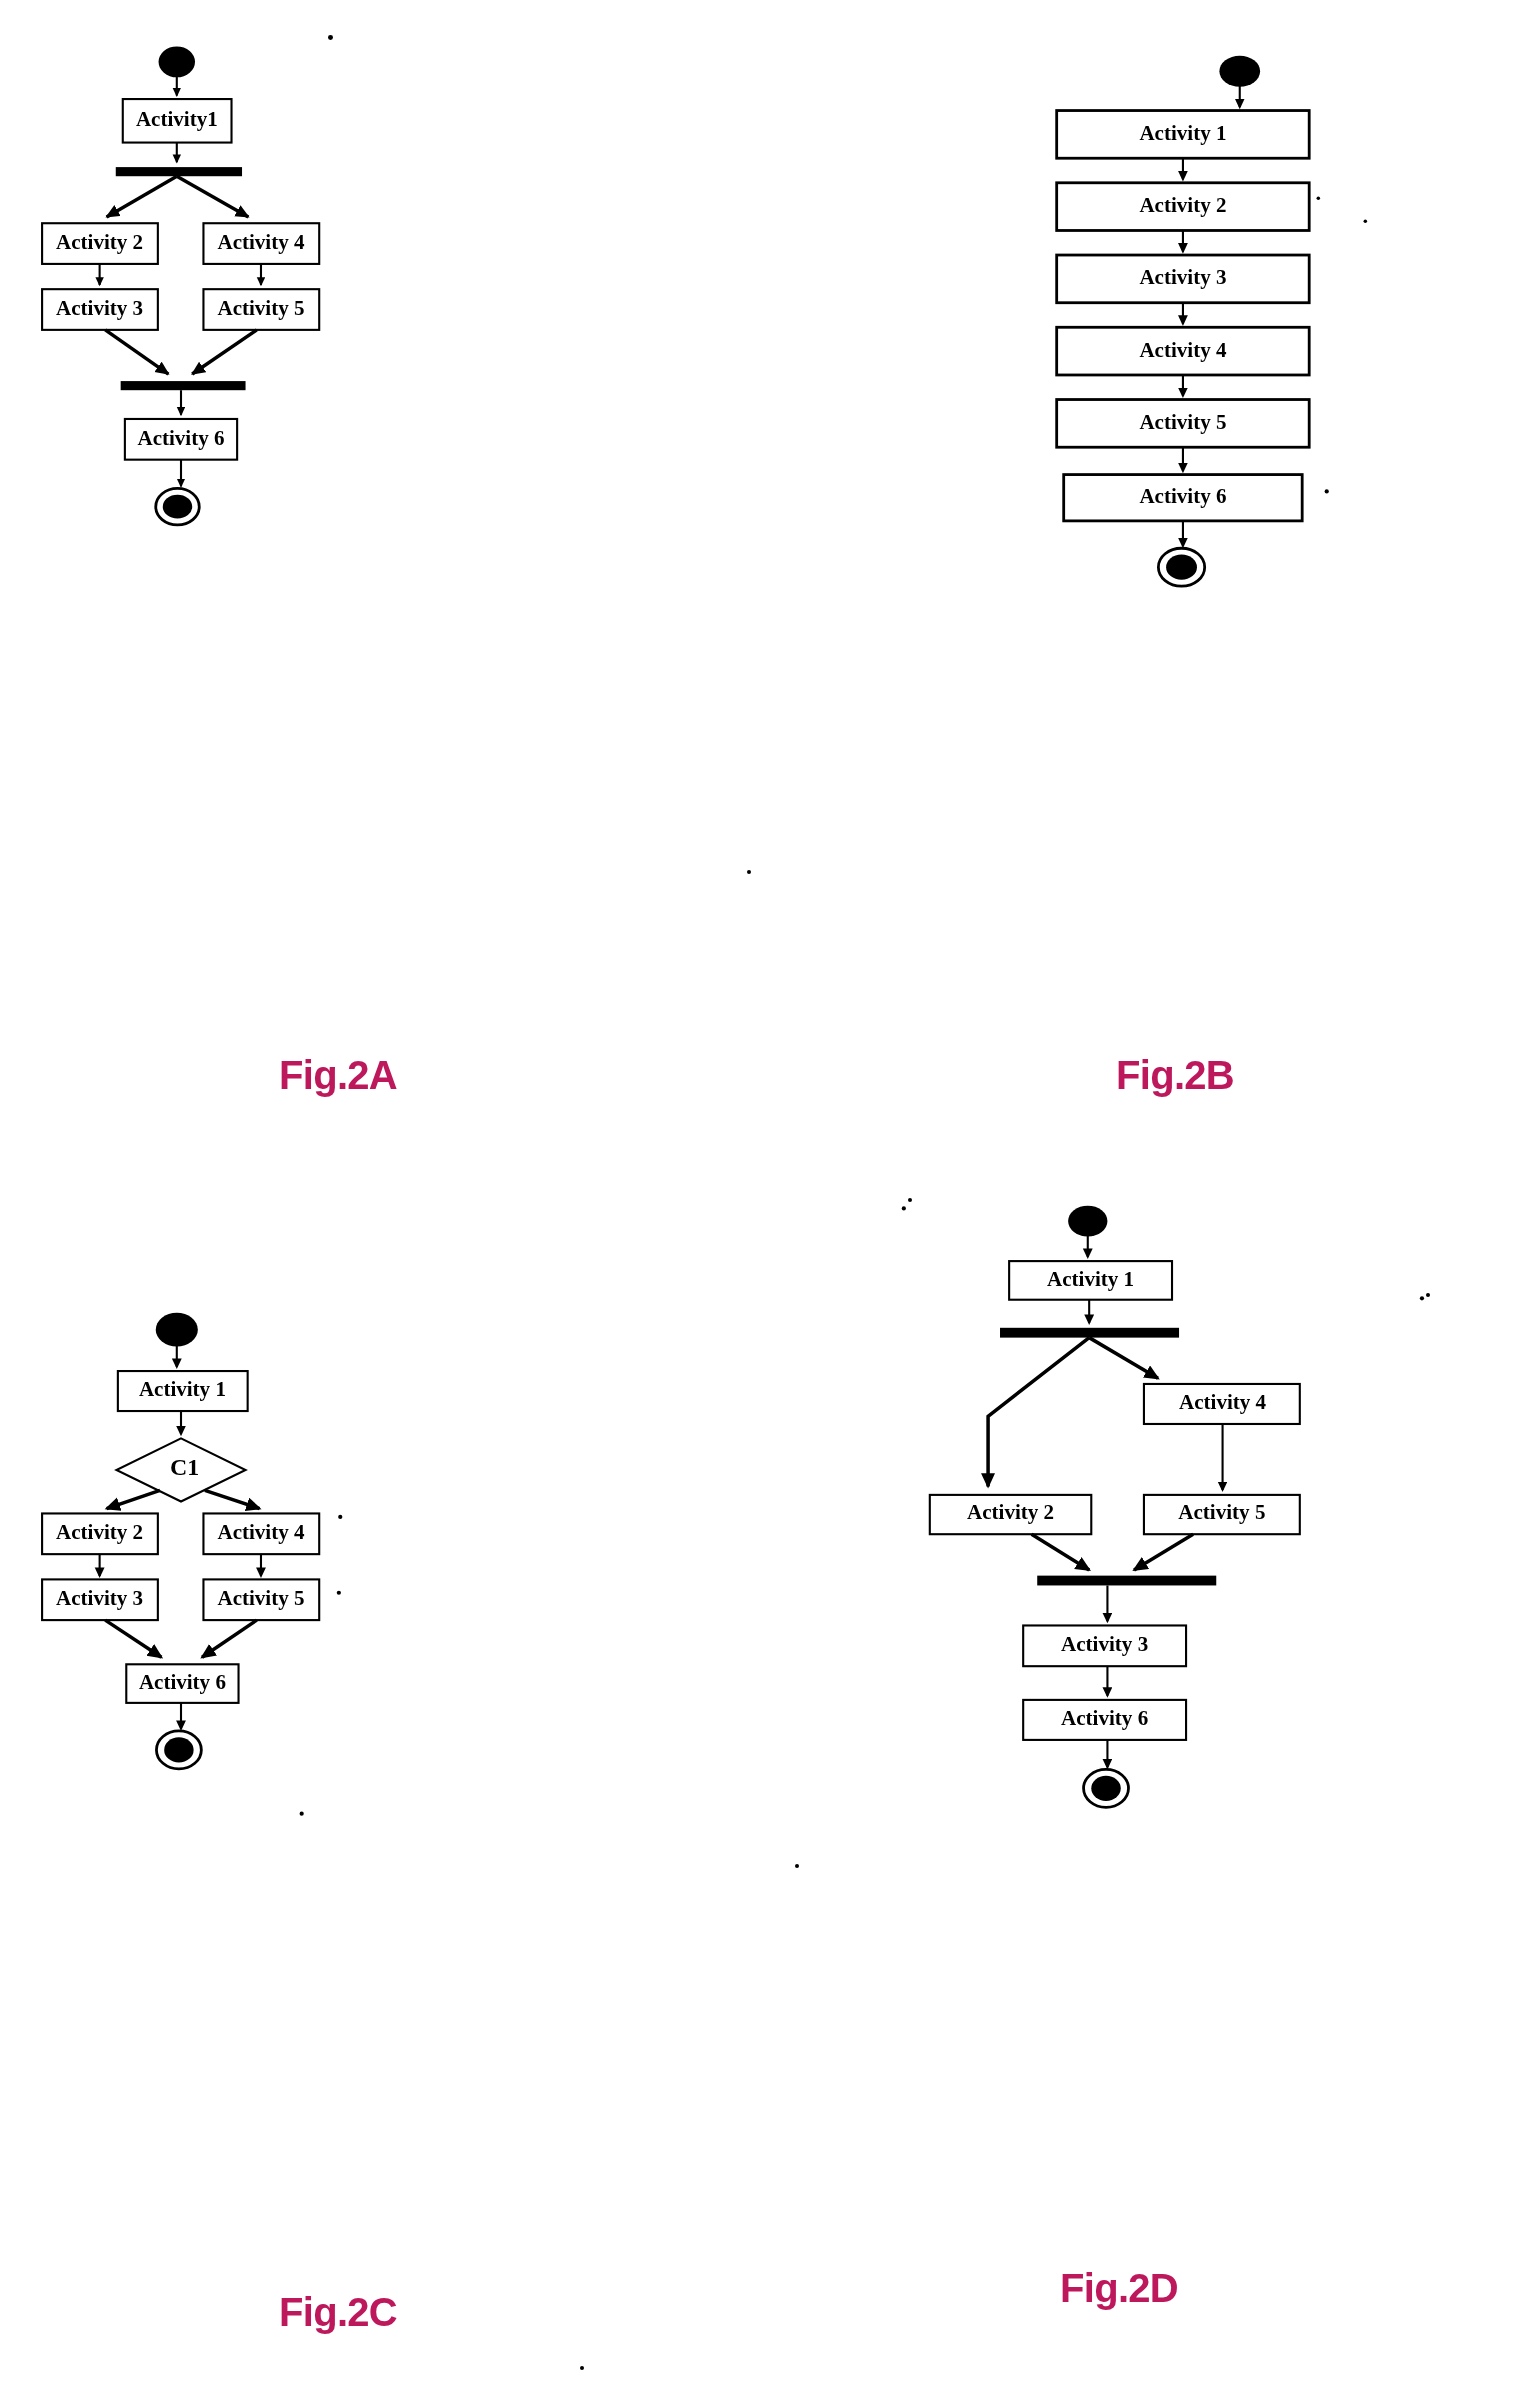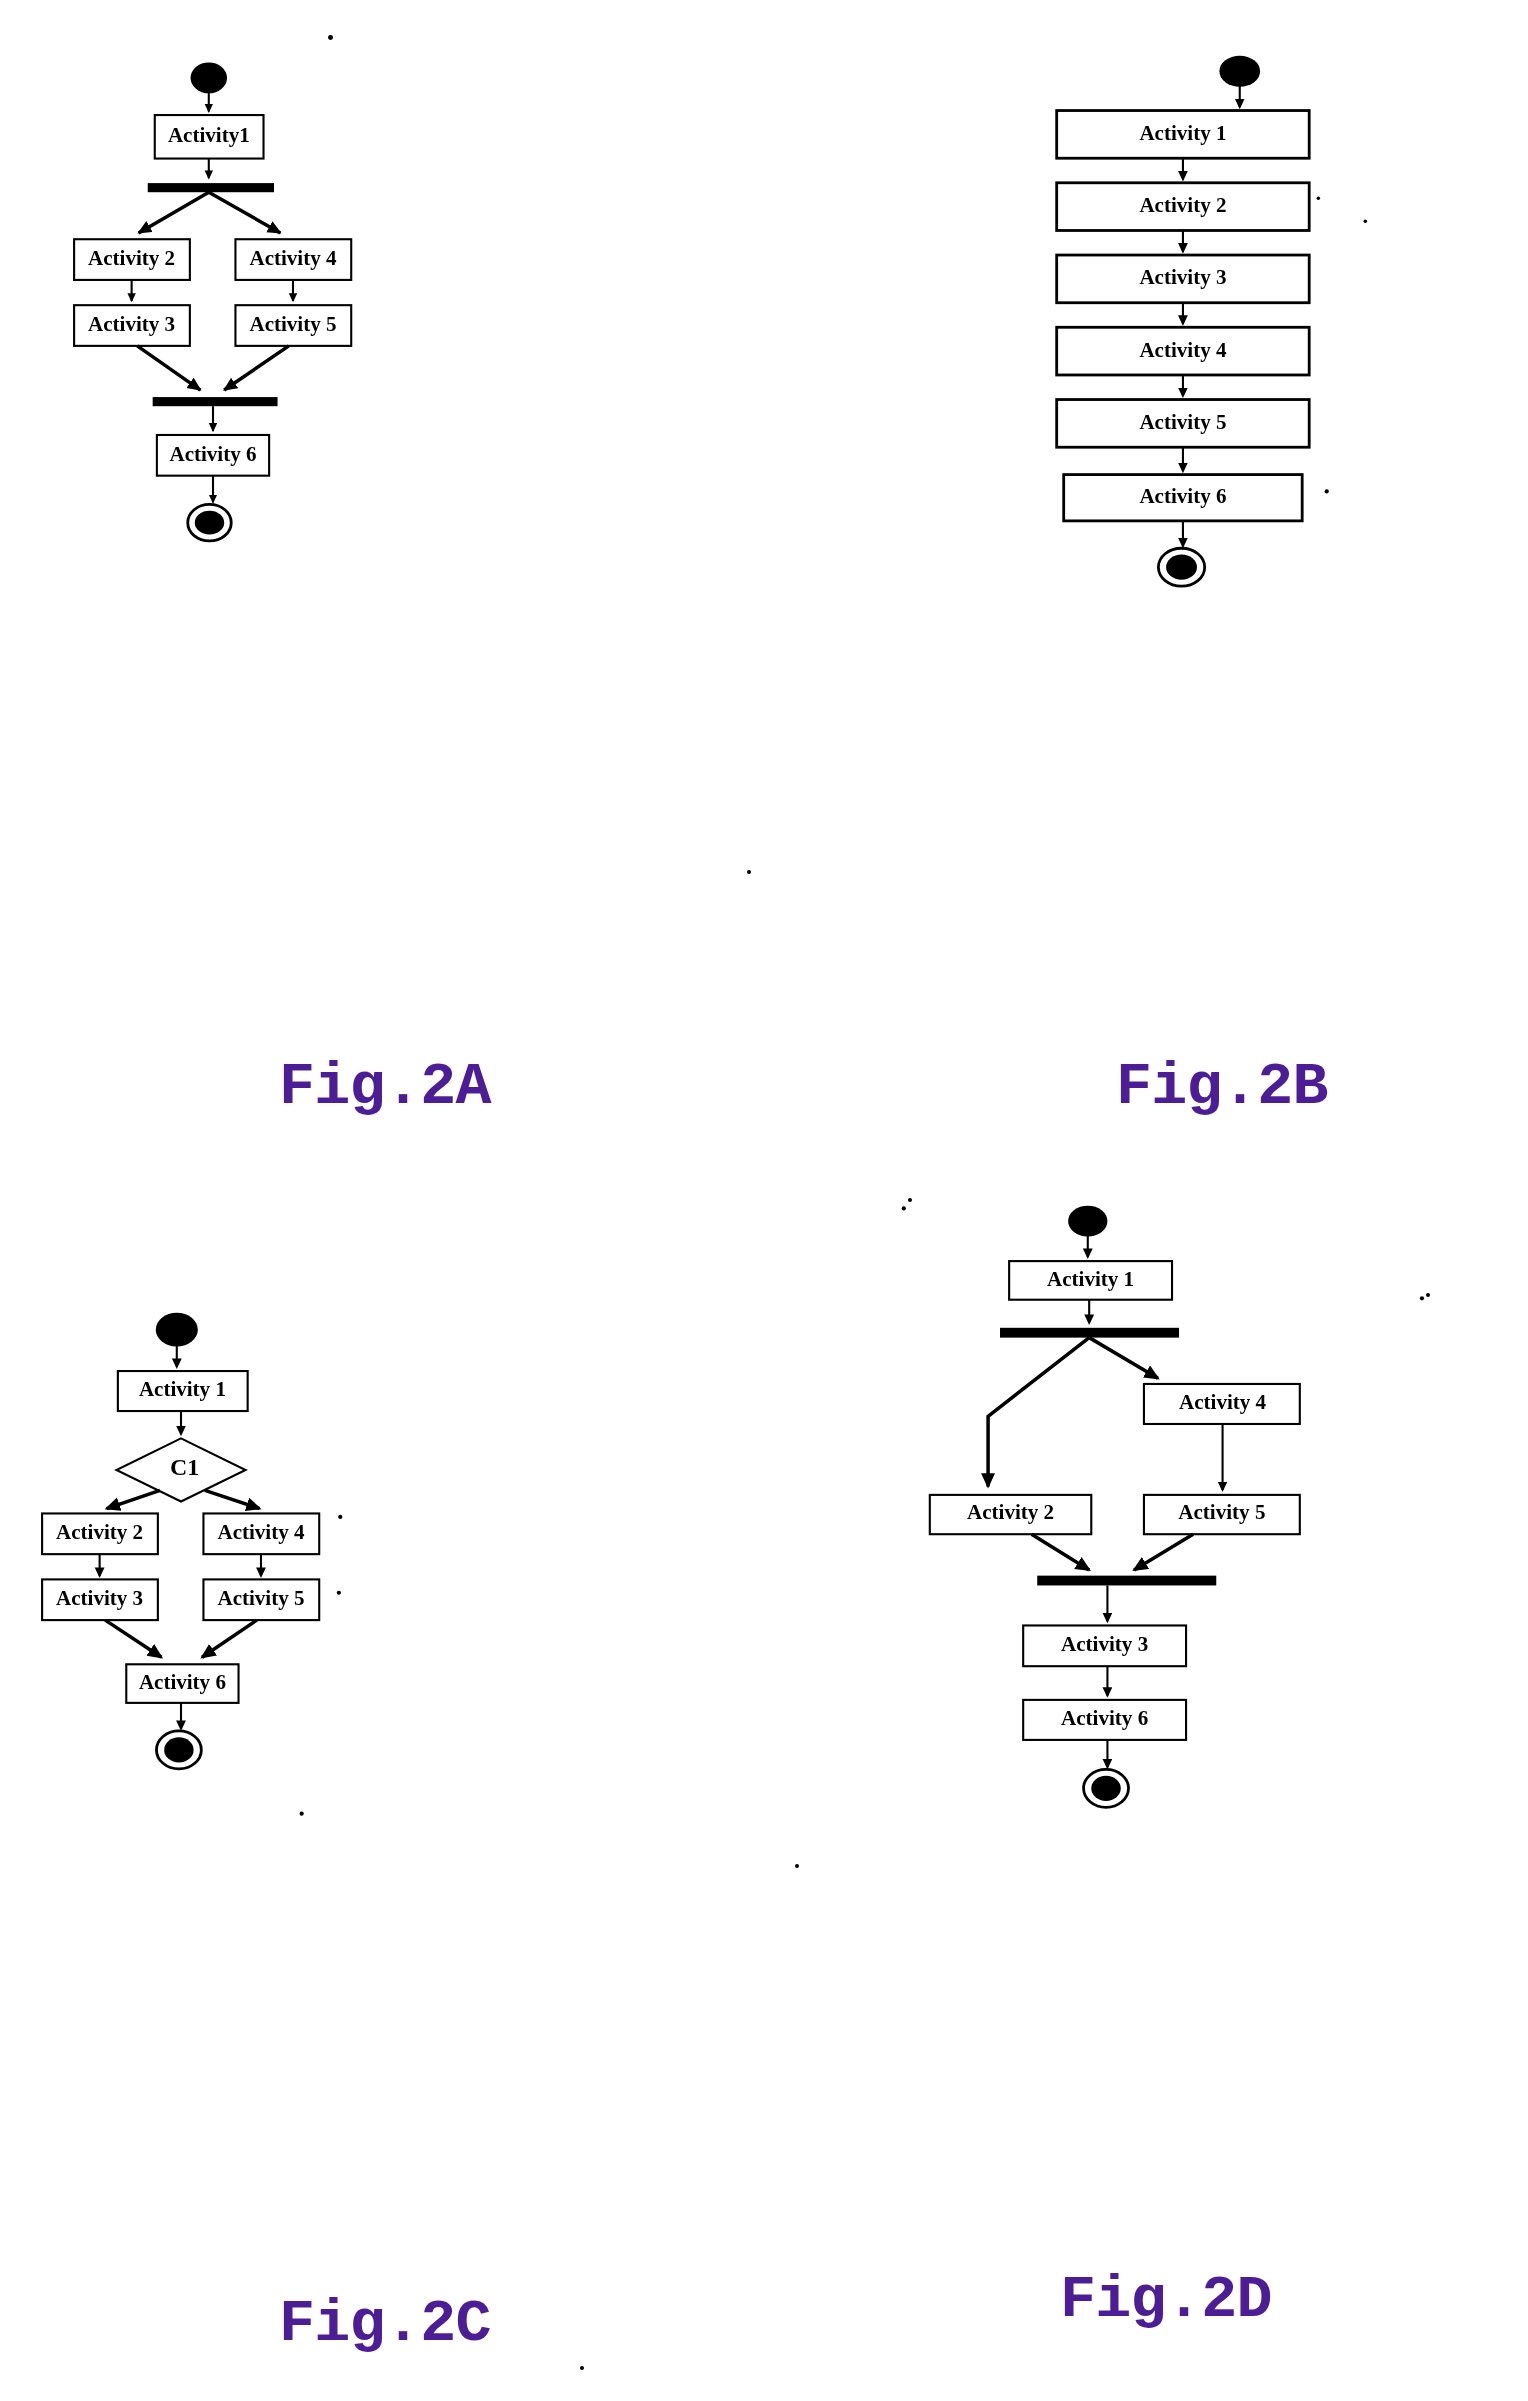--- a/index.html
+++ b/index.html
@@ -35,39 +35,39 @@
   .cond-label {
     font-family: "Liberation Serif", "DejaVu Serif", serif;
     font-weight: bold;
     font-size: 34px;
     fill: #000000;
     text-anchor: middle;
     dominant-baseline: middle;
   }
   .fig-caption {
     position: absolute;
-    font-family: Liberation Mono, monospace;
+    font-family: Liberation Sans, sans-serif;
     font-weight: bold;
-    font-size: 60px;
-    color: #4c1d95;
+    font-size: 40px;
+    color: #be185d;
     letter-spacing: -0.7px;
     white-space: nowrap;
   }
   .speck {
     position: absolute;
     background: #000000;
     border-radius: 50%;
   }
 </style>
 </head>
 <body>
 
 <div class="page">
 
-  <div class="fig-panel" style="left:0px; top:48px; width:764px; height:983px;padding-left:32px;">
+  <div class="fig-panel" style="left:0px; top:32px; width:764px; height:983px;">
     <svg class="fig-svg" width="764" height="983" viewBox="0 0 1089 1400" xmlns="http://www.w3.org/2000/svg">
       <defs>
         <marker id="ah2a" markerWidth="14" markerHeight="14" refX="11" refY="6" orient="auto" markerUnits="userSpaceOnUse">
           <path d="M0,0 L13,6 L0,12 z" fill="#000"></path>
         </marker>
         <marker id="ahBig2a" markerWidth="22" markerHeight="20" refX="18" refY="9" orient="auto" markerUnits="userSpaceOnUse">
           <path d="M0,0 L20,9 L0,18 z" fill="#000"></path>
         </marker>
       </defs>
 

